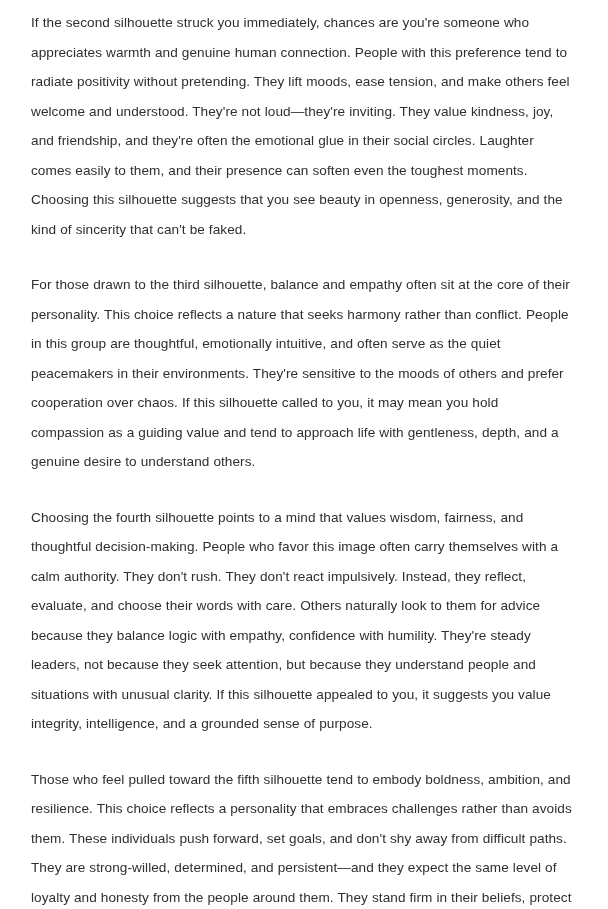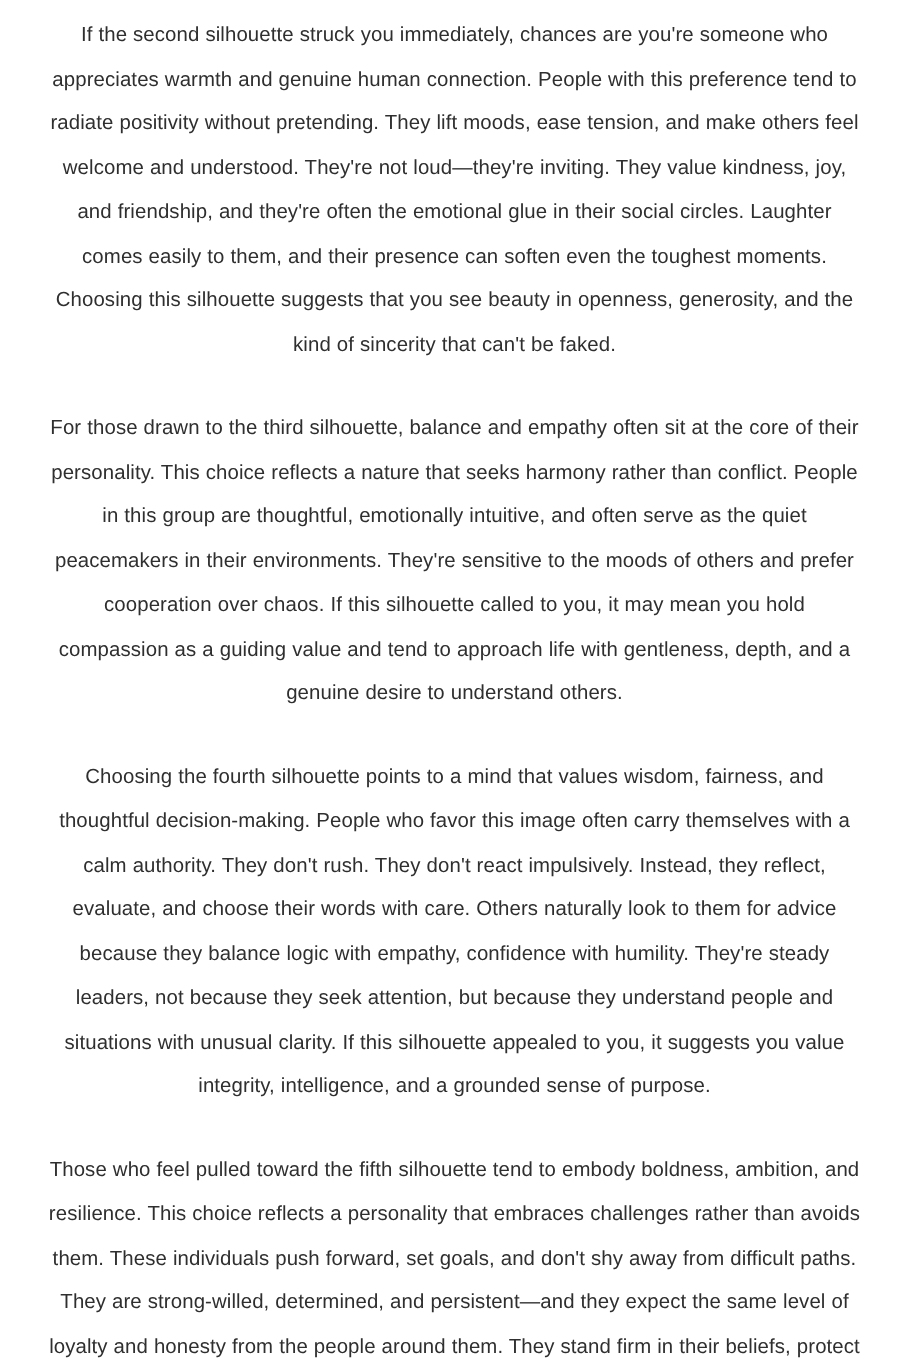--- a/index.html
+++ b/index.html
@@ -22,21 +22,21 @@
     background: #ffffff;
   }
   .article {
     display: block;
   }
   .para {
     margin: 0 0 26px 0;
     font-size: 13.6px;
     line-height: 29.5px;
     color: #2f2f2f;
-    text-align: center;
+    text-align: left;
     letter-spacing: 0.005em;
     word-spacing: 0.01em;
   }
   .para:last-child {
     margin-bottom: 0;
   }
 </style>
 </head>
 <body>
 

